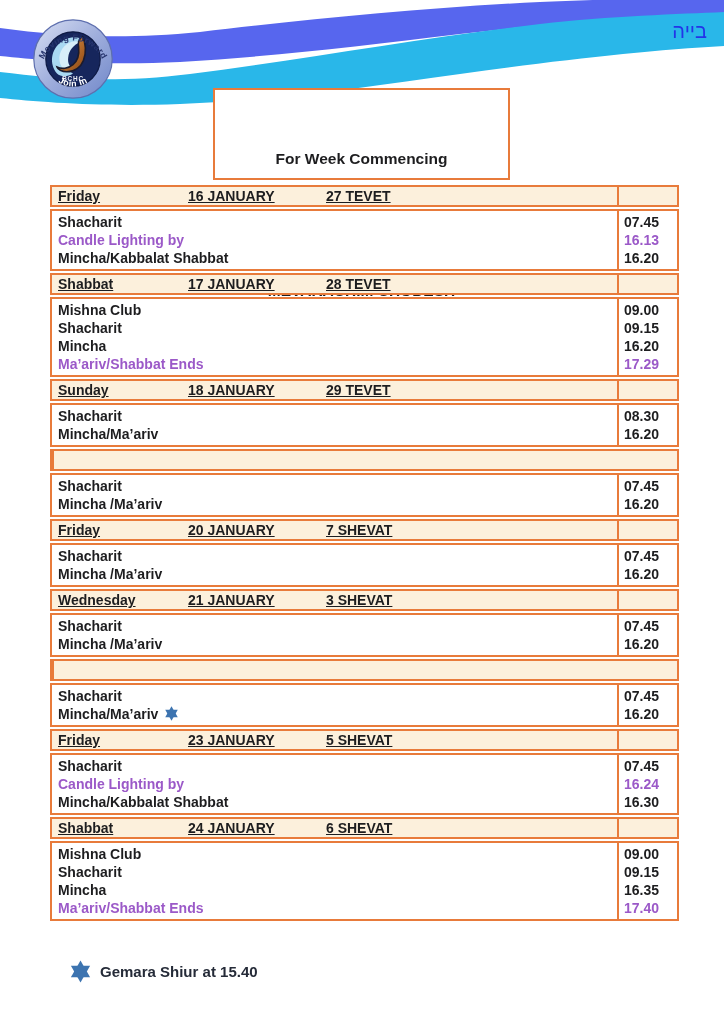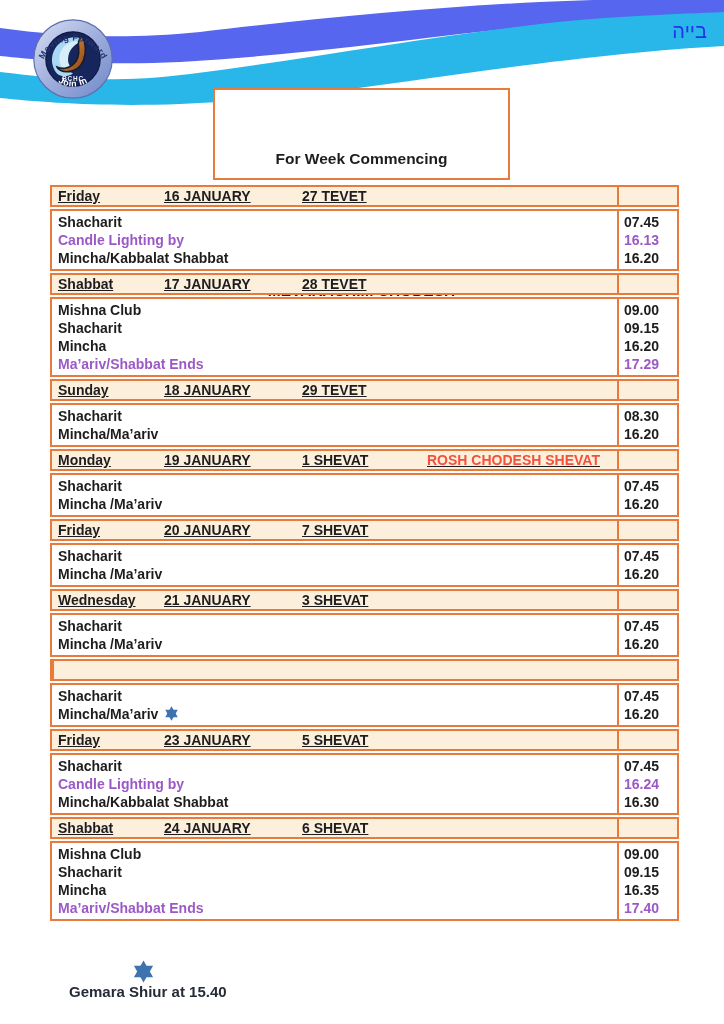--- a/index.html
+++ b/index.html
@@ -33,33 +33,33 @@
     white-space:pre;
   }
   .schedule{position:absolute;left:50px;top:185px;width:629px;}
   .day-header{
     display:flex;align-items:center;height:22px;background:var(--cream);
     border:2px solid var(--orange);margin-bottom:2px;
     font-weight:bold;font-size:14px;
   }
   .dh-left{flex:1;display:flex;align-items:center;padding-left:6px;height:100%;text-decoration:underline;}
   .dh-day{width:106px;}
-  .dh-date{width:138px;}
+  .dh-date{width:138px;margin-left:24px;}
   .dh-heb{width:125px;}
   .dh-note{color:var(--red);}
   .dh-timecell{width:60px;height:100%;border-left:2px solid var(--orange);background:var(--cream);}
   .day-details{
     display:flex;border:2px solid var(--orange);margin-bottom:2px;background:#fff;
   }
   .svc-labels{flex:1;padding:2px 0 2px 6px;}
   .svc-times{width:60px;border-left:2px solid var(--orange);padding:2px 0 2px 5px;}
   .svc{line-height:18px;font-size:14px;font-weight:bold;white-space:nowrap;}
   .purple{color:var(--purple);}
   .inline-star{display:inline-block;width:15px;height:15px;margin-left:6px;vertical-align:-2px;}
-  .footer-note{position:absolute;left:69px;top:960px;display:flex;align-items:center;flex-direction:column;}
+  .footer-note{position:absolute;left:69px;top:960px;display:flex;align-items:center;}
   .footer-star{width:23px;height:23px;margin-right:8px;}
   .footer-text{font-size:15px;font-weight:bold;color:#252B38;}
   .logo-rim-text{font-size:11px;font-weight:bold;fill:#27356E;letter-spacing:.5px;}
   .logo-join-text{font-size:11px;font-weight:bold;fill:#ffffff;letter-spacing:.5px;}
   .logo-bchc-text{font-size:8px;font-weight:bold;fill:#E9EDF7;letter-spacing:1px;}
 </style>
 </head>
 <body>
 
 <div class="page">
@@ -176,26 +176,20 @@
           </div>
         <div class="svc-times">
             <div class="svc">08.30</div>
             <div class="svc">16.20</div>
           </div>
       </div>
     </div>
 
     <div>
       <div class="day-header">
-        <div class="dh-left">
-          <span class="dh-day">Monday</span>
-          <span class="dh-date">19 JANUARY</span>
-          <span class="dh-heb">1 SHEVAT</span>
-          <span class="dh-note">ROSH CHODESH SHEVAT</span>
-        </div>
         <div class="dh-timecell"></div>
       </div>
       <div class="day-details">
         <div class="svc-labels">
             <div class="svc">Shacharit</div>
             <div class="svc">Mincha /Maʼariv</div>
           </div>
         <div class="svc-times">
             <div class="svc">07.45</div>
             <div class="svc">16.20</div>

